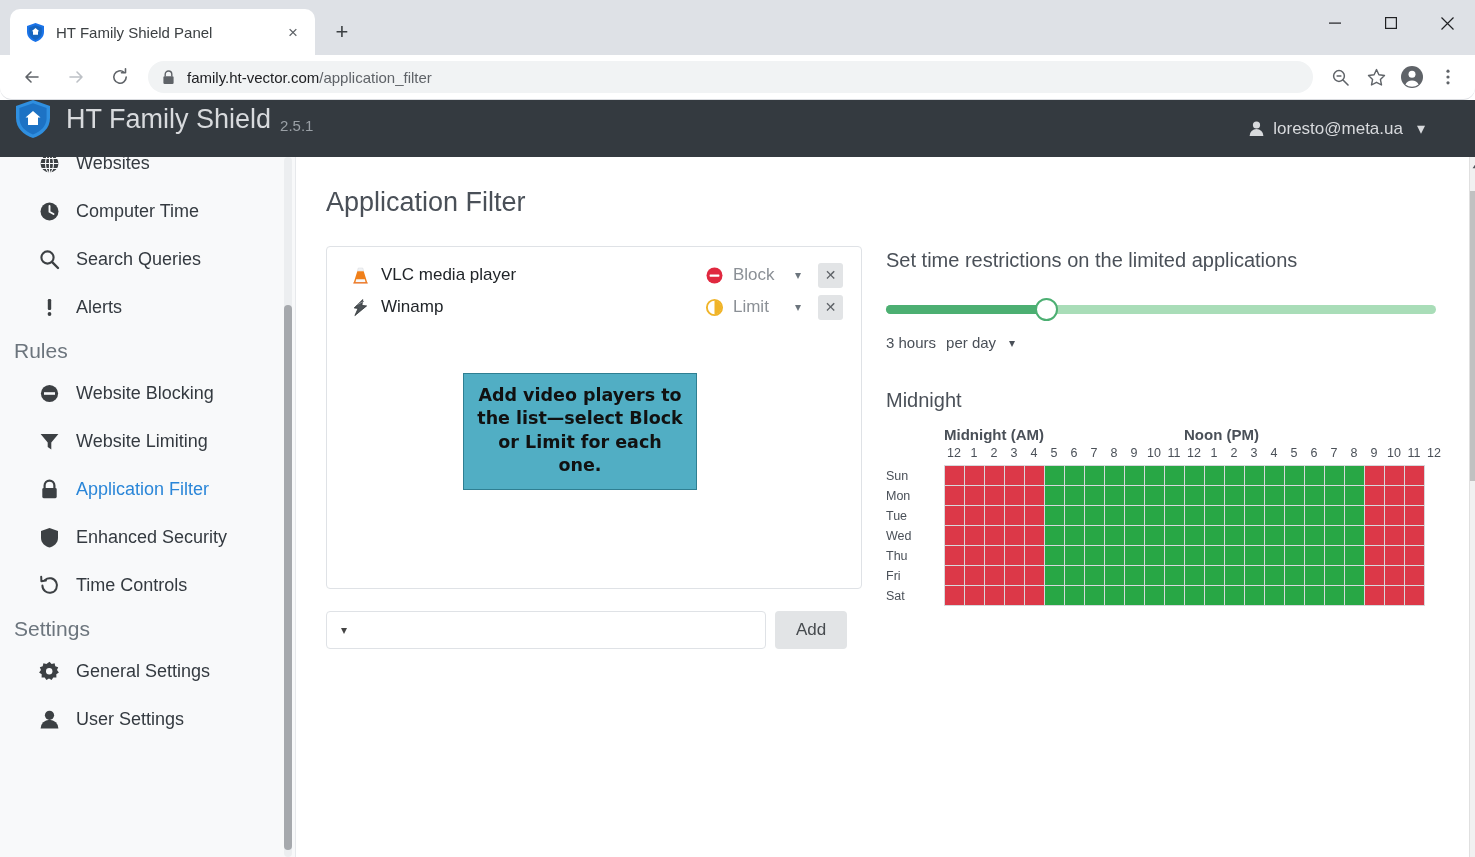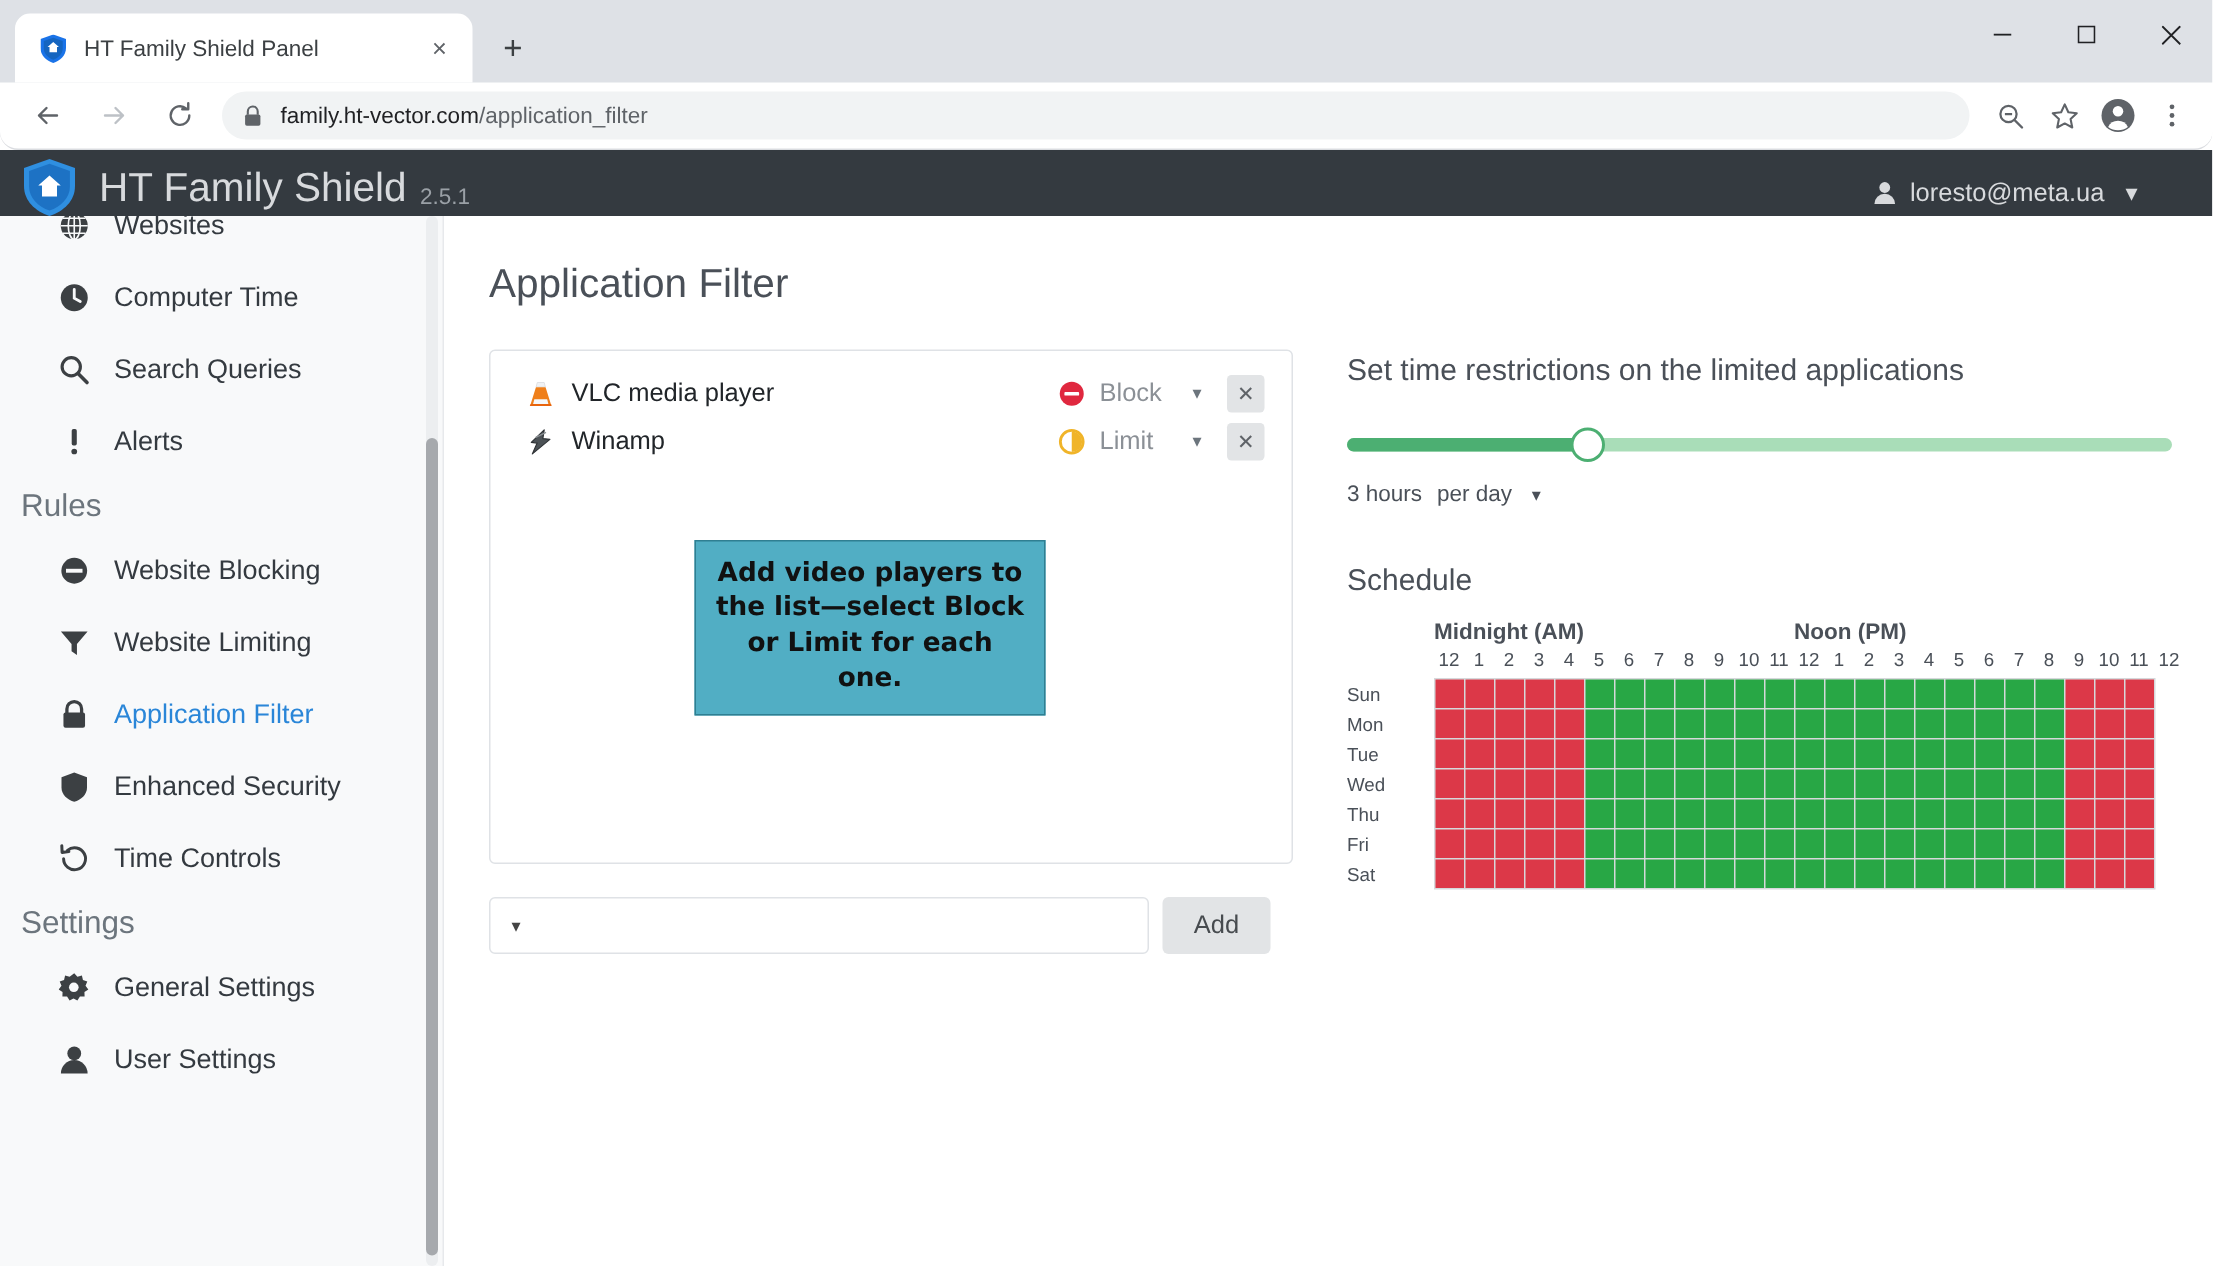--- a/index.html
+++ b/index.html
@@ -71,21 +71,21 @@
   .tb-ic {
     width: 34px; height: 34px; margin-left: 2px; border-radius: 50%;
     display: flex; align-items: center; justify-content: center;
     cursor: pointer; color: #5f6368;
   }
 
   
   .app { position: relative; width: 1475px; height: 757px; overflow: hidden; background:#fff; }
 
   .appbar {
-    height: 44px; background: #343a40; display: flex; align-items: flex-end;
+    height: 57px; background: #343a40; display: flex; align-items: flex-start;
     padding: 0 16px; position: relative;
   }
   .brand { display: flex; align-items: center; }
   .brand-logo { width: 34px; height: 38px; margin-right: 16px; display:flex; align-items:center; }
   .brand-name { font-size: 27px; color: #d8dadd; font-weight: 400; }
   .brand-ver { font-size: 15px; color: #9aa0a6; margin-left: 9px; align-self: flex-end; margin-bottom: 4px; }
   .user {
     position: absolute; right: 50px; top: 0; height: 57px;
     display: flex; align-items: center; cursor: pointer;
   }
@@ -163,21 +163,21 @@
     display: flex; align-items: center; padding: 0 12px 0 14px; cursor: pointer;
     background: #fff;
   }
   .select-ph { flex: 1; font-size: 15px; color: #adb5bd; }
   .addbtn {
     margin-left: 9px; width: 72px; height: 38px; background: #e2e4e6;
     border: none; border-radius: 4px; font-size: 17px; color: #474b4f;
     cursor: pointer; font-family: "Liberation Sans", sans-serif;
   }
 
-  .right-col { flex: 1; padding-top: 3px; margin-left: 12px; }
+  .right-col { flex: 1; padding-top: 3px; }
   .rc-title { font-size: 20px; color: #4a5058; margin-bottom: 26px; }
   .slider-wrap { position: relative; height: 22px; margin-bottom: 14px; width: 550px; }
   .slider-track {
     position: absolute; top: 7px; left: 0; width: 550px; height: 9px;
     background: #a9ddb8; border-radius: 5px;
   }
   .slider-fill {
     position: absolute; top: 7px; left: 0; height: 9px;
     background: #4caf72; border-radius: 5px;
   }
@@ -511,21 +511,21 @@
               <div class="slider-track"></div>
               <div class="slider-fill" id="slider-fill" style="width: 29%;"></div>
               <div class="slider-thumb" id="slider-thumb" style="left: calc(29% - 11px);"></div>
             </div>
             <div class="slider-legend">
               <span class="sl-val">3 hours</span>
               <span class="sl-unit">per day</span>
               <span class="sl-caret" style="font-size:12px;">▾</span>
             </div>
 
-            <div class="sched-title">Schedule</div>
+            <div class="sched-title">Midnight</div>
             <div class="sched">
               <div class="sched-ampm">
                 <span class="am">Midnight (AM)</span>
                 <span>Noon (PM)</span>
               </div>
               <div class="sched-hours" id="sched-hours">
                   <span>12</span>
                   <span>1</span>
                   <span>2</span>
                   <span>3</span>

